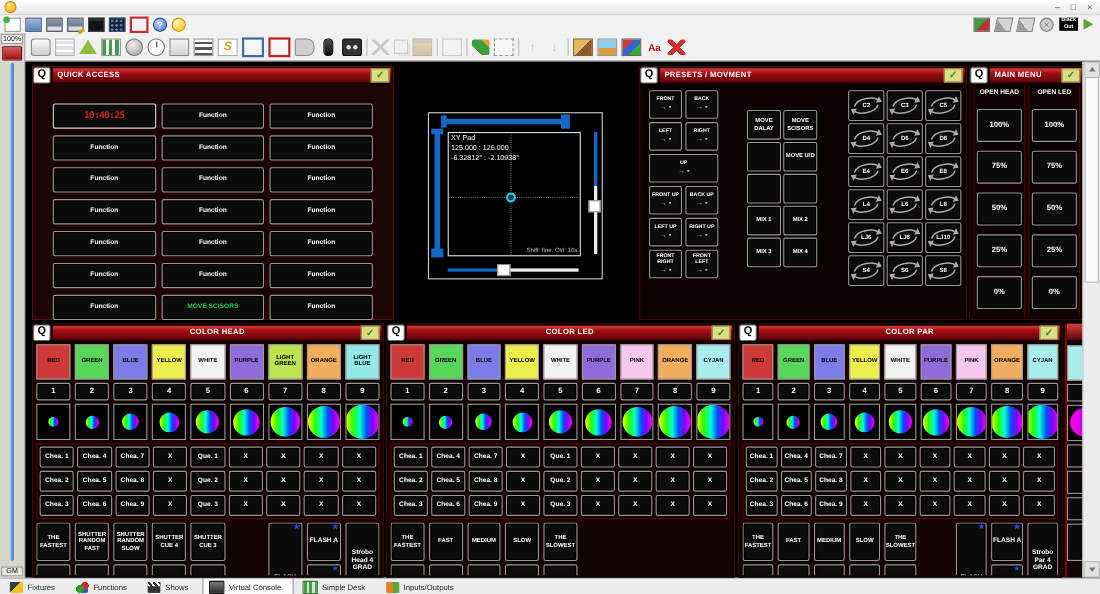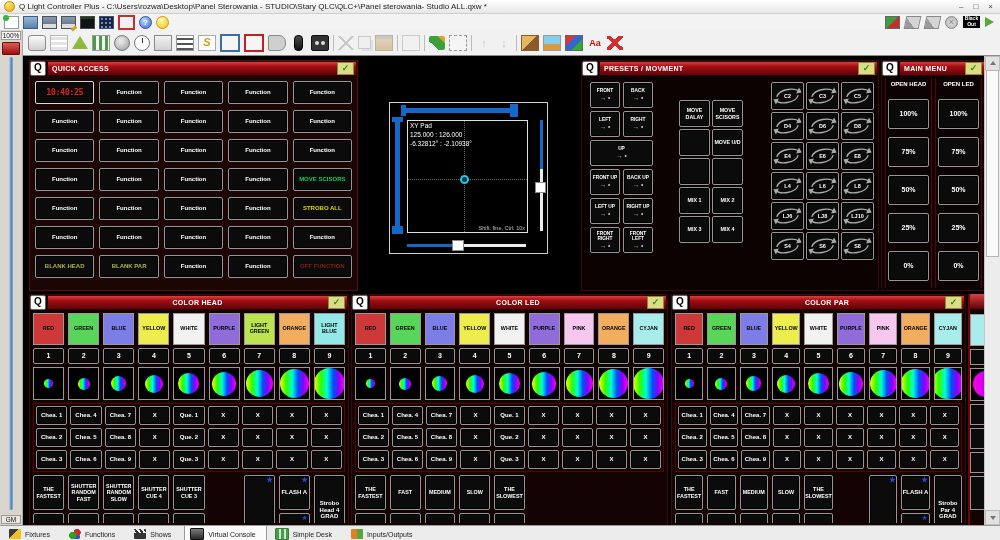--- a/index.html
+++ b/index.html
@@ -101,21 +101,21 @@
   .pbar{flex:1;background:linear-gradient(180deg,#d84040 0%,#a30d12 35%,#5c0409 100%);display:flex;align-items:center;position:relative;border:1px solid #2e0000;min-width:0;}
   .ptitle{color:#fff;font-size:7px;font-weight:bold;padding-left:4px;letter-spacing:.3px;white-space:nowrap;}
   .center .ptitle{position:absolute;left:0;right:0;text-align:center;padding:0;}
   .pcheck{width:15px;height:11px;flex:none;background:#dcdc82;border:1px solid #8a8a4a;color:#2a8a2a;font-size:9px;line-height:10px;text-align:center;font-weight:bold;margin:1px 2px 1px auto;position:relative;z-index:2;}
 
   .vbtn{background:#0b0b0b;border:1px solid #969696;box-shadow:inset 0 0 0 1px #000;border-radius:2px;color:#fff;
     font-weight:bold;font-size:6px;display:flex;align-items:center;justify-content:center;text-align:center;line-height:1.15;overflow:hidden;}
 
   
   .qa{left:6px;top:4px;width:327px;height:229px;background:#1c0505;border:1px solid #5a0d0d;display:flex;flex-direction:column;}
-  .qa-grid{display:grid;grid-template-columns:repeat(5,1fr);grid-auto-rows:23px;gap:6px 5px;padding:5px;}
+  .qa-grid{display:grid;grid-template-columns:repeat(3,1fr);grid-auto-rows:23px;gap:6px 5px;padding:18px;}
   .clock{color:#d42222;font-family:"DejaVu Sans Mono",monospace;font-size:8.5px;border-color:#d8d8d8;letter-spacing:-.5px;}
   .green{color:#1ecb4f;} .yellow{color:#d8d800;} .olive{color:#b0b050;} .darkred{color:#8b1a1a;}
 
   
   .xy{left:340px;top:4px;width:214px;height:230px;background:#000;border:none;}
   .xy-box{position:absolute;left:26px;top:42px;width:157px;height:150px;border:1px solid #cfcfcf;background:#000;}
   .xy-hrange{position:absolute;left:14px;top:5px;width:110px;height:5px;background:#1668c8;}
   .xy-hrange::before{content:"";position:absolute;left:-3px;top:-3px;width:5px;height:11px;background:#1668c8;}
   .xy-hrange::after{content:"";position:absolute;right:-4px;top:-4px;width:8px;height:13px;background:#1668c8;}
   .xy-vrange{position:absolute;left:5px;top:17px;width:5px;height:110px;background:#1668c8;}
@@ -201,21 +201,20 @@
   .t-sdesk{background:repeating-linear-gradient(90deg,#4a9a4a 0 3px,#cfe8cf 3px 5px);border:1px solid #3a7a3a;}
   .t-io{background:linear-gradient(90deg,#e08020 50%,#57a639 50%);}
 </style>
 </head>
 <body>
 
 <div class="app">
 
   <div class="titlebar">
     <span class="appicon"></span>
-    <span class="title">Q Light Controller Plus - C:\Users\rozwa\Desktop\Panel Sterowania - STUDIO\Stary QLC\QLC+\Panel sterowania- Studio ALL.qxw *</span>
     <span class="wctl">
       <span class="wbtn">–</span>
       <span class="wbtn">□</span>
       <span class="wbtn">×</span>
     </span>
   </div>
 
   <div class="menubar">
     <span style="display:flex;gap:4px;align-items:center;">
 

